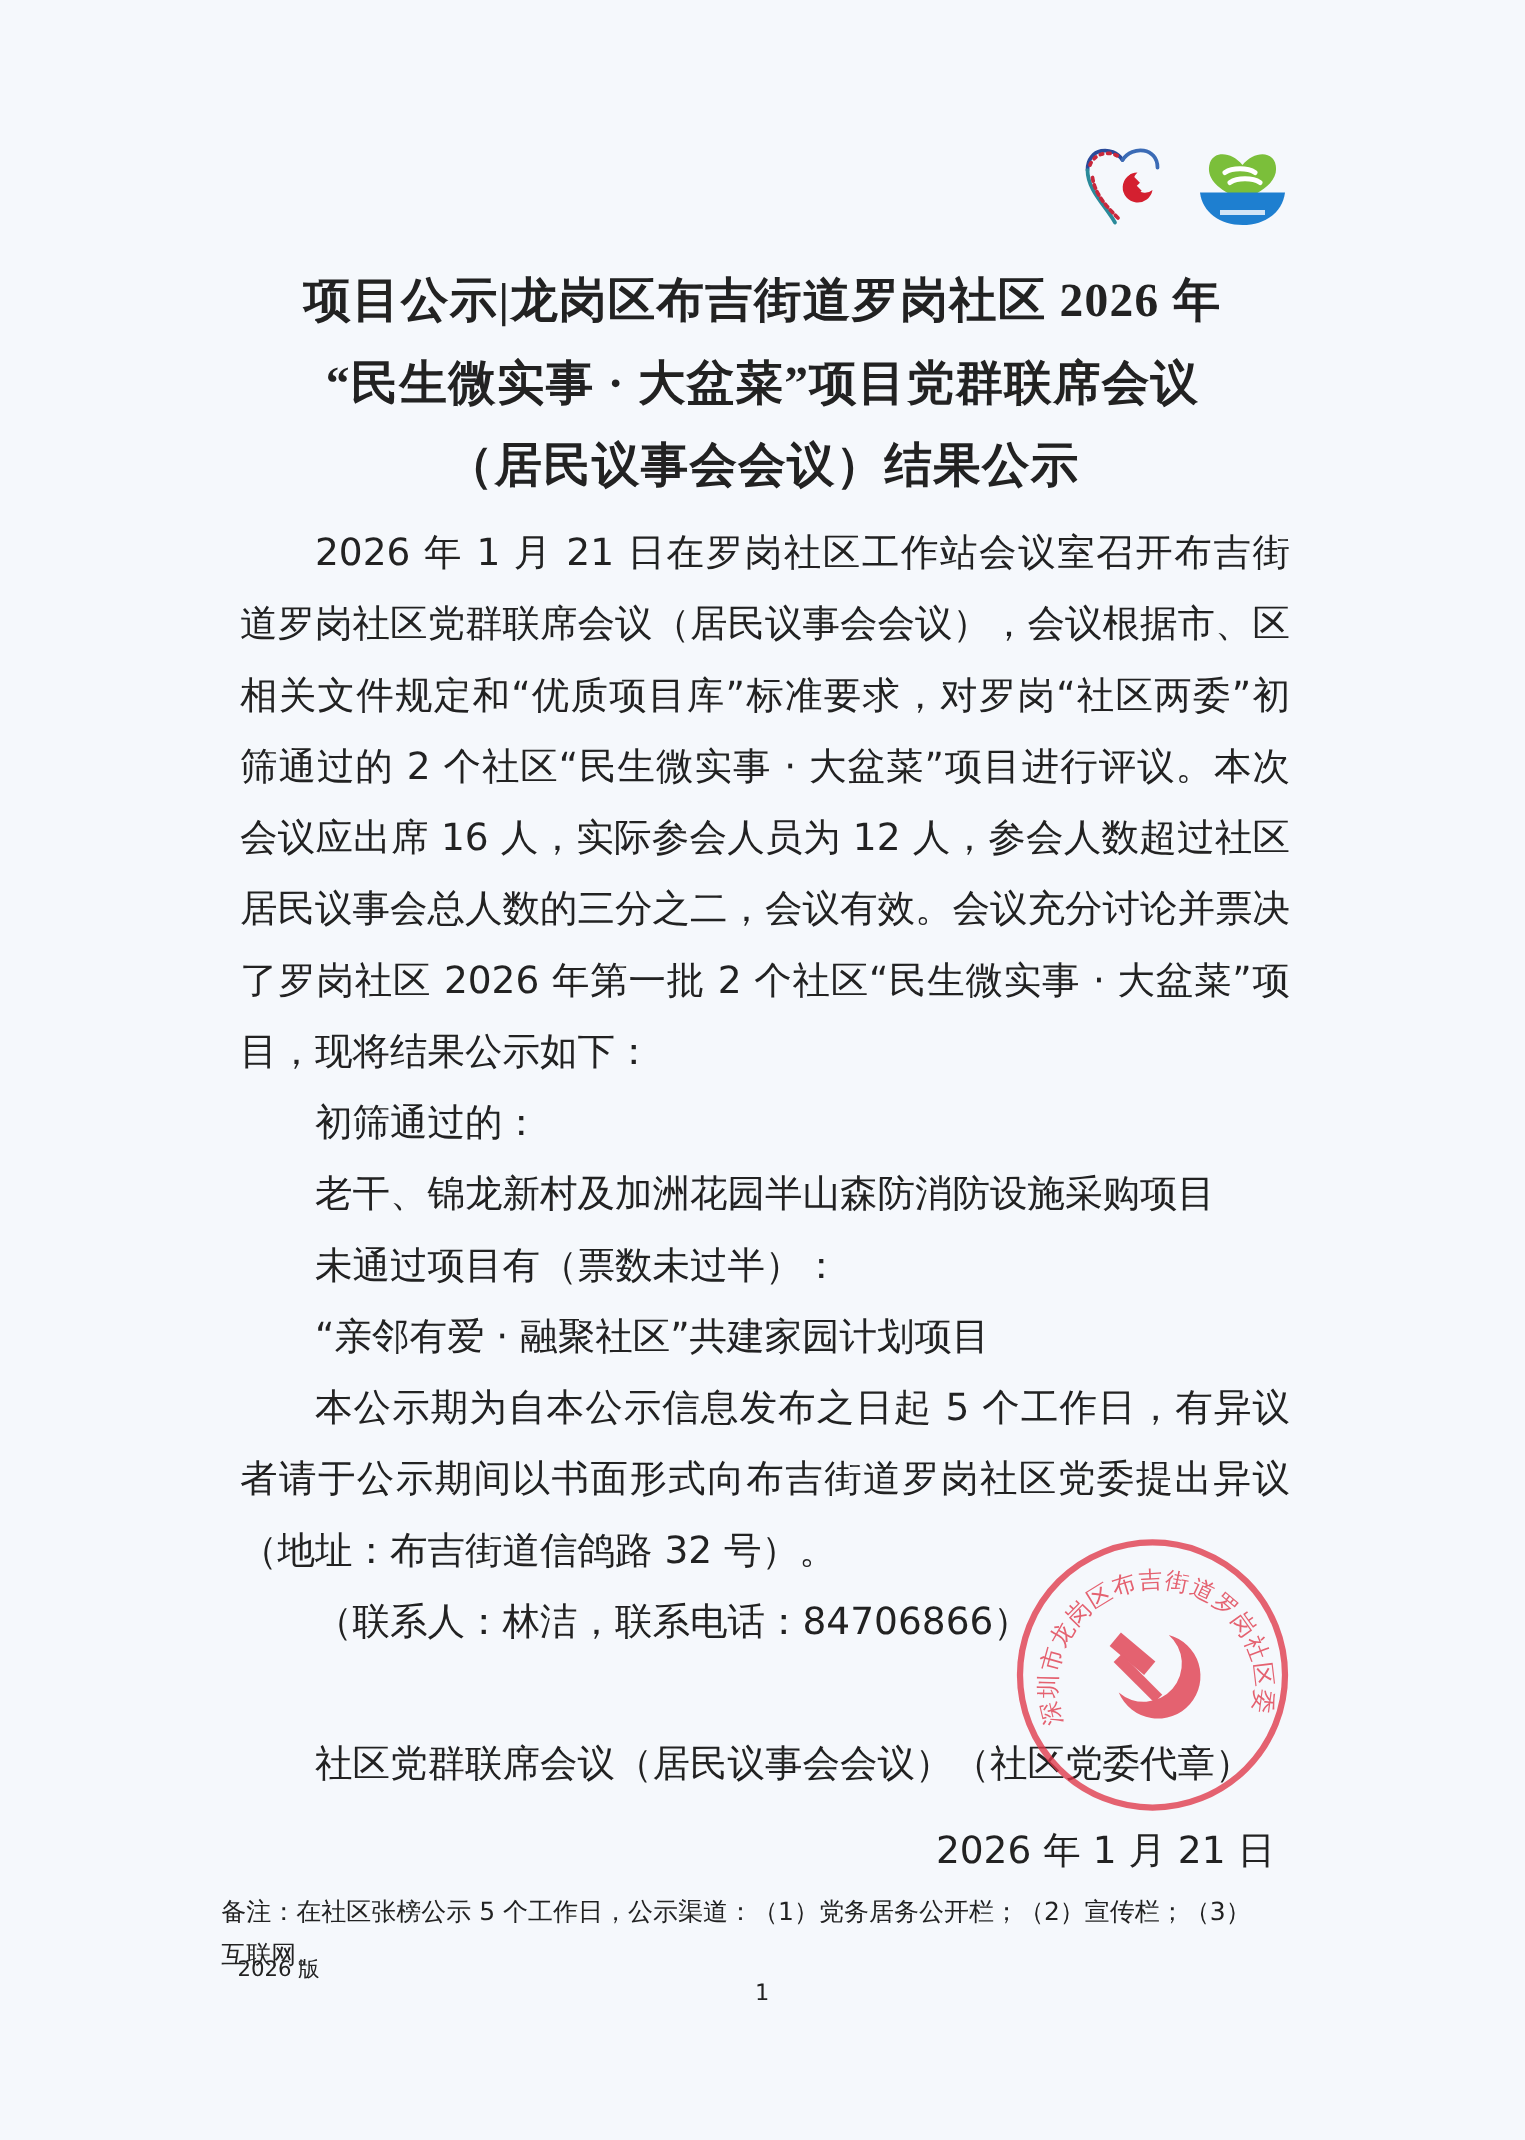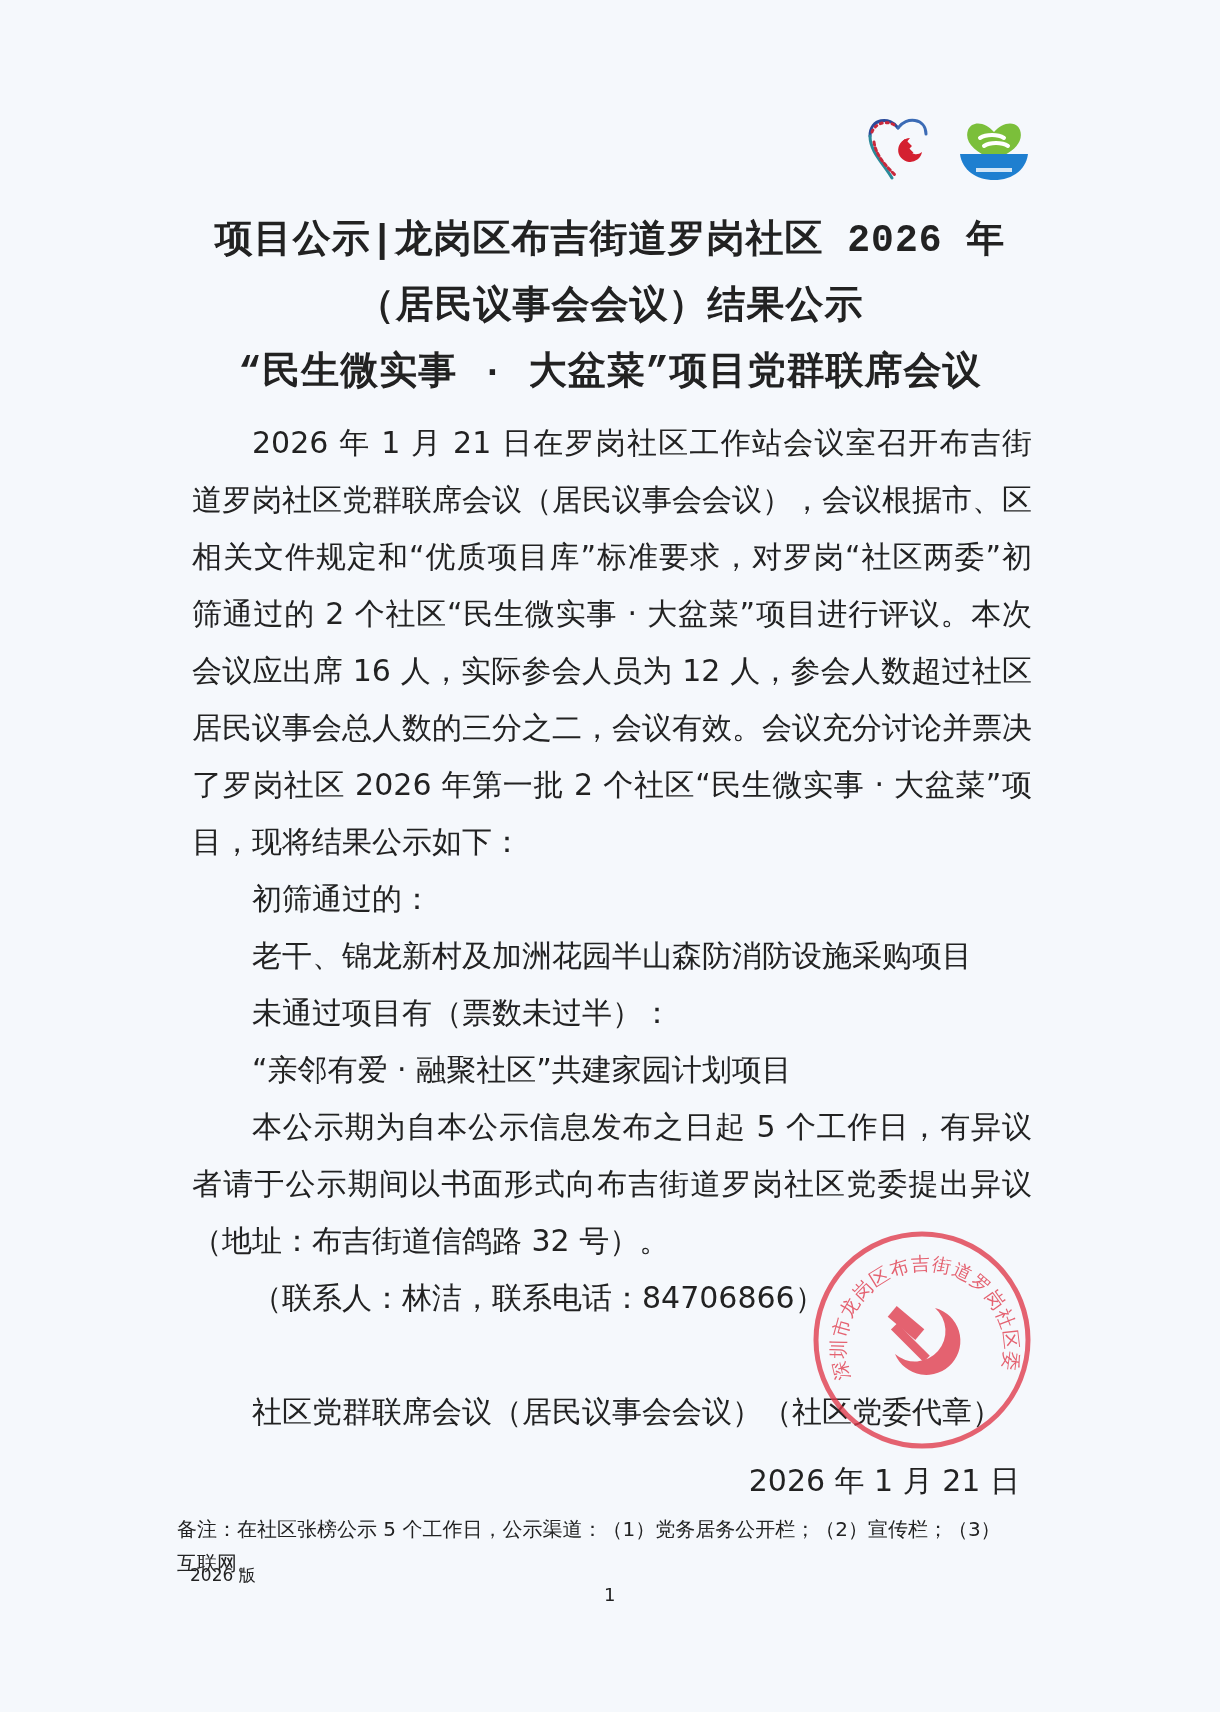--- a/index.html
+++ b/index.html
@@ -7,21 +7,21 @@
     width:1220px; height:1712px; position:relative; overflow:hidden;
     background:#f5f8fc;
     font-family:"DejaVu Sans", "Liberation Sans", sans-serif;
     color:#1c1c1c;
   }
   .logos { position:absolute; left:862px; top:112px; width:170px; height:80px; }
   .logo-party { position:absolute; left:0; top:0; width:72px; height:72px; }
   .logo-bowl { position:absolute; left:92px; top:4px; width:80px; height:70px; }
   .title {
     position:absolute; left:180px; top:208px; width:860px;
-    font-family:Liberation Mono, monospace;
+    font-family:Liberation Serif, serif;
     font-weight:bold; font-size:38px; line-height:66px; text-align:center;
     letter-spacing:1px; color:#222;
   }
   .body-text {
     position:absolute; left:192px; top:414px; width:840px;
     font-size:30px; line-height:57px; color:#222;
   }
   .p { margin:0; text-indent:2em; text-align:justify; }
   .item { margin:0; padding-left:2em; }
   .blank { height:57px; }
@@ -59,22 +59,22 @@
   <svg class="logo-bowl" viewBox="0 0 80 70">
     <path d="M40 44 C20 36, 10 26, 14 14 C18 4, 32 6, 40 16 C48 6, 62 4, 66 14 C70 26, 60 36, 40 44z" fill="#7bbf3a"></path>
     <path d="M26 22 C32 18, 44 18, 50 22 M30 30 C36 26, 48 26, 54 30" stroke="#fff" stroke-width="4" fill="none" stroke-linecap="round"></path>
     <path d="M6 38 L74 38 C72 54, 58 64, 40 64 C22 64, 8 54, 6 38z" fill="#1e7fd0"></path>
     <rect x="22" y="52" width="36" height="4" fill="#fff" opacity="0.8"></rect>
   </svg>
 </div>
 
 <div class="title">
   <div>项目公示|龙岗区布吉街道罗岗社区 2026 年</div>
+  <div>“民生微实事 · 大盆菜”项目党群联席会议</div>
   <div>（居民议事会会议）结果公示</div>
-  <div>“民生微实事 · 大盆菜”项目党群联席会议</div>
 </div>
 
 <div class="body-text">
   <p class="p">2026 年 1 月 21 日在罗岗社区工作站会议室召开布吉街道罗岗社区党群联席会议（居民议事会会议），会议根据市、区相关文件规定和“优质项目库”标准要求，对罗岗“社区两委”初筛通过的 2 个社区“民生微实事 · 大盆菜”项目进行评议。本次会议应出席 16 人，实际参会人员为 12 人，参会人数超过社区居民议事会总人数的三分之二，会议有效。会议充分讨论并票决了罗岗社区 2026 年第一批 2 个社区“民生微实事 · 大盆菜”项目，现将结果公示如下：</p>
   <p class="item">初筛通过的：</p>
   <p class="item">老干、锦龙新村及加洲花园半山森防消防设施采购项目</p>
   <p class="item">未通过项目有（票数未过半）：</p>
   <p class="item">“亲邻有爱 · 融聚社区”共建家园计划项目</p>
   <p class="p">本公示期为自本公示信息发布之日起 5 个工作日，有异议者请于公示期间以书面形式向布吉街道罗岗社区党委提出异议（地址：布吉街道信鸽路 32 号）。</p>
   <p class="item">（联系人：林洁，联系电话：84706866）</p>

